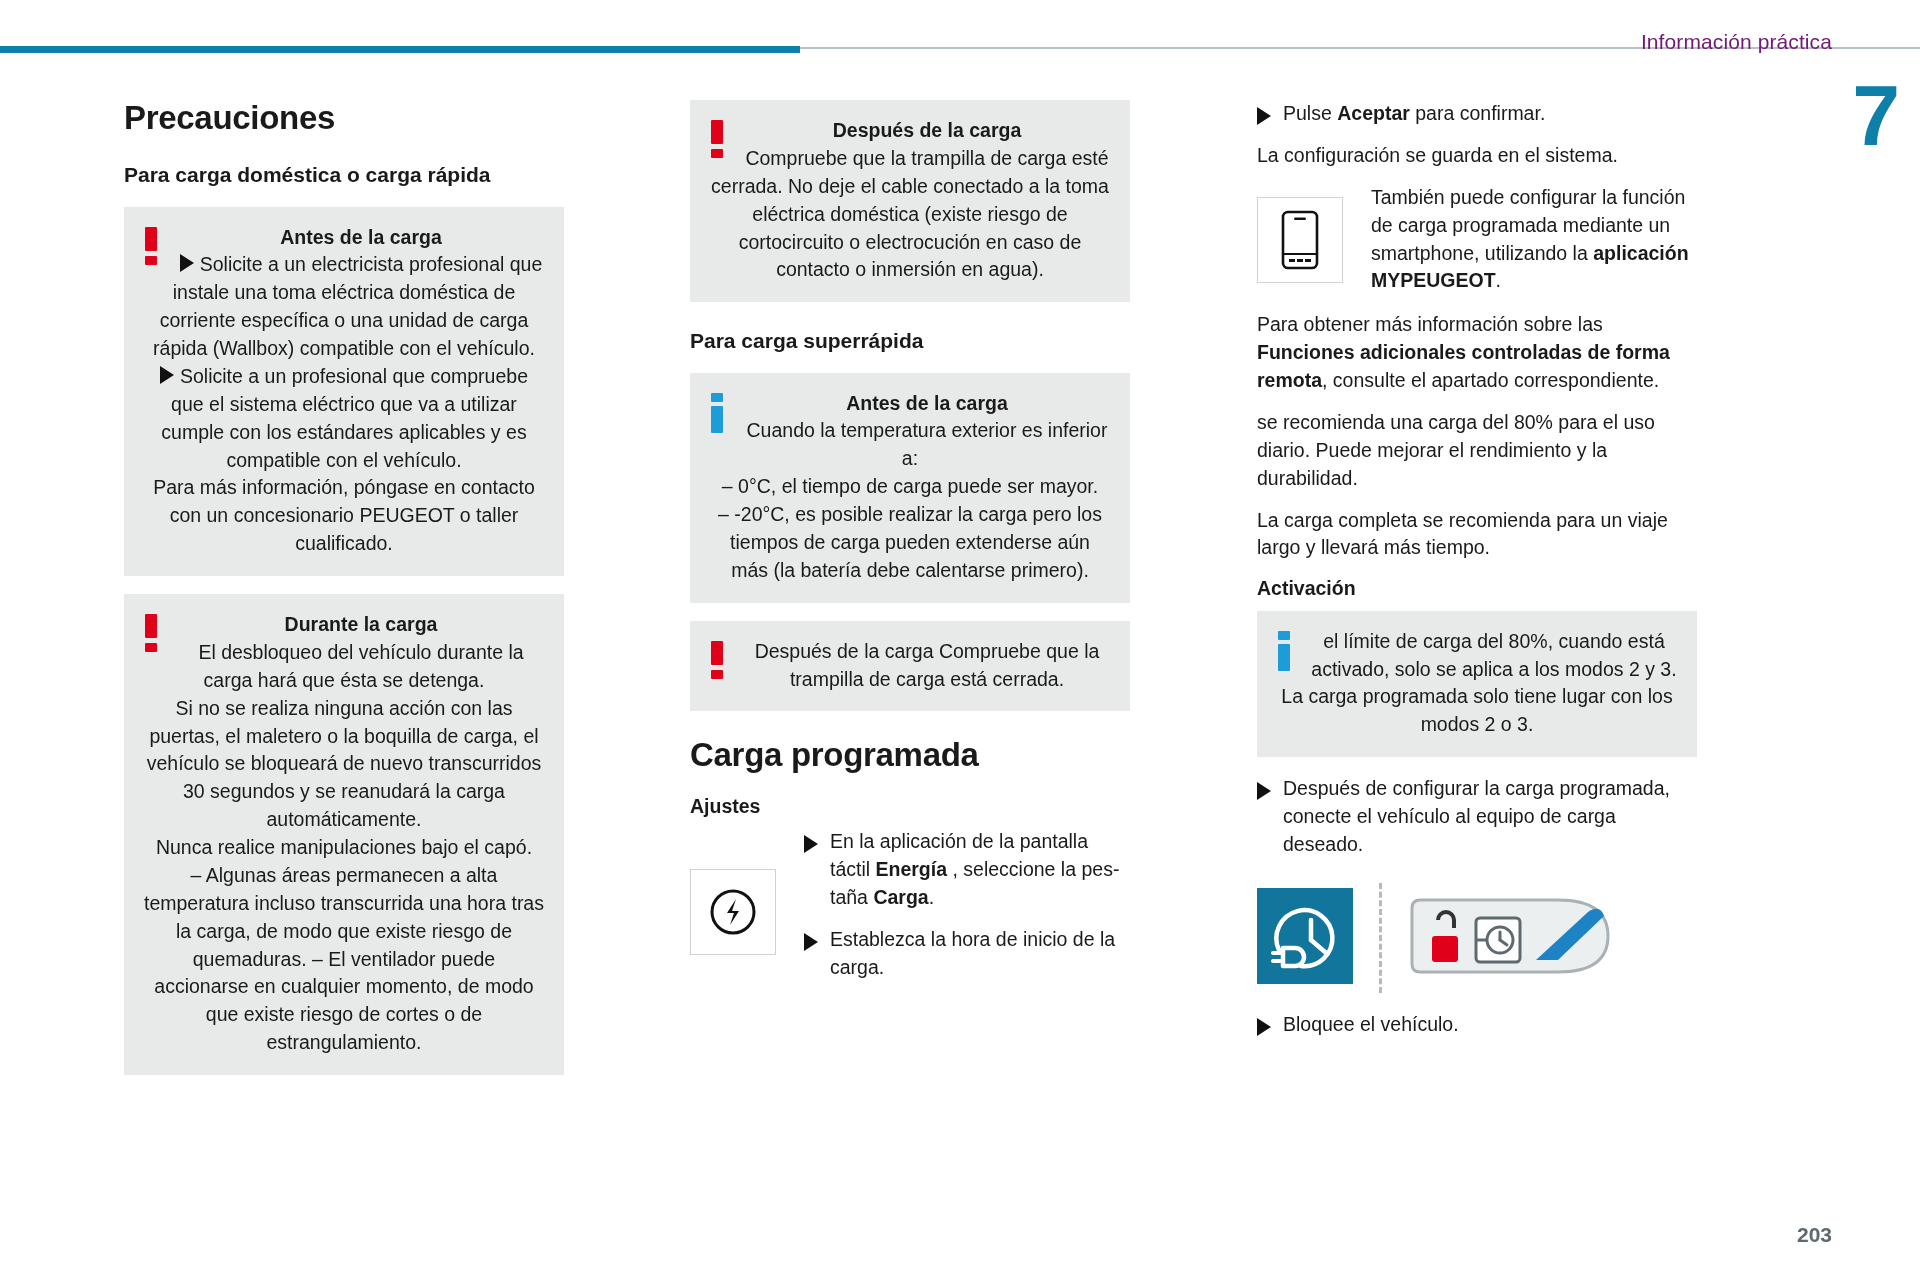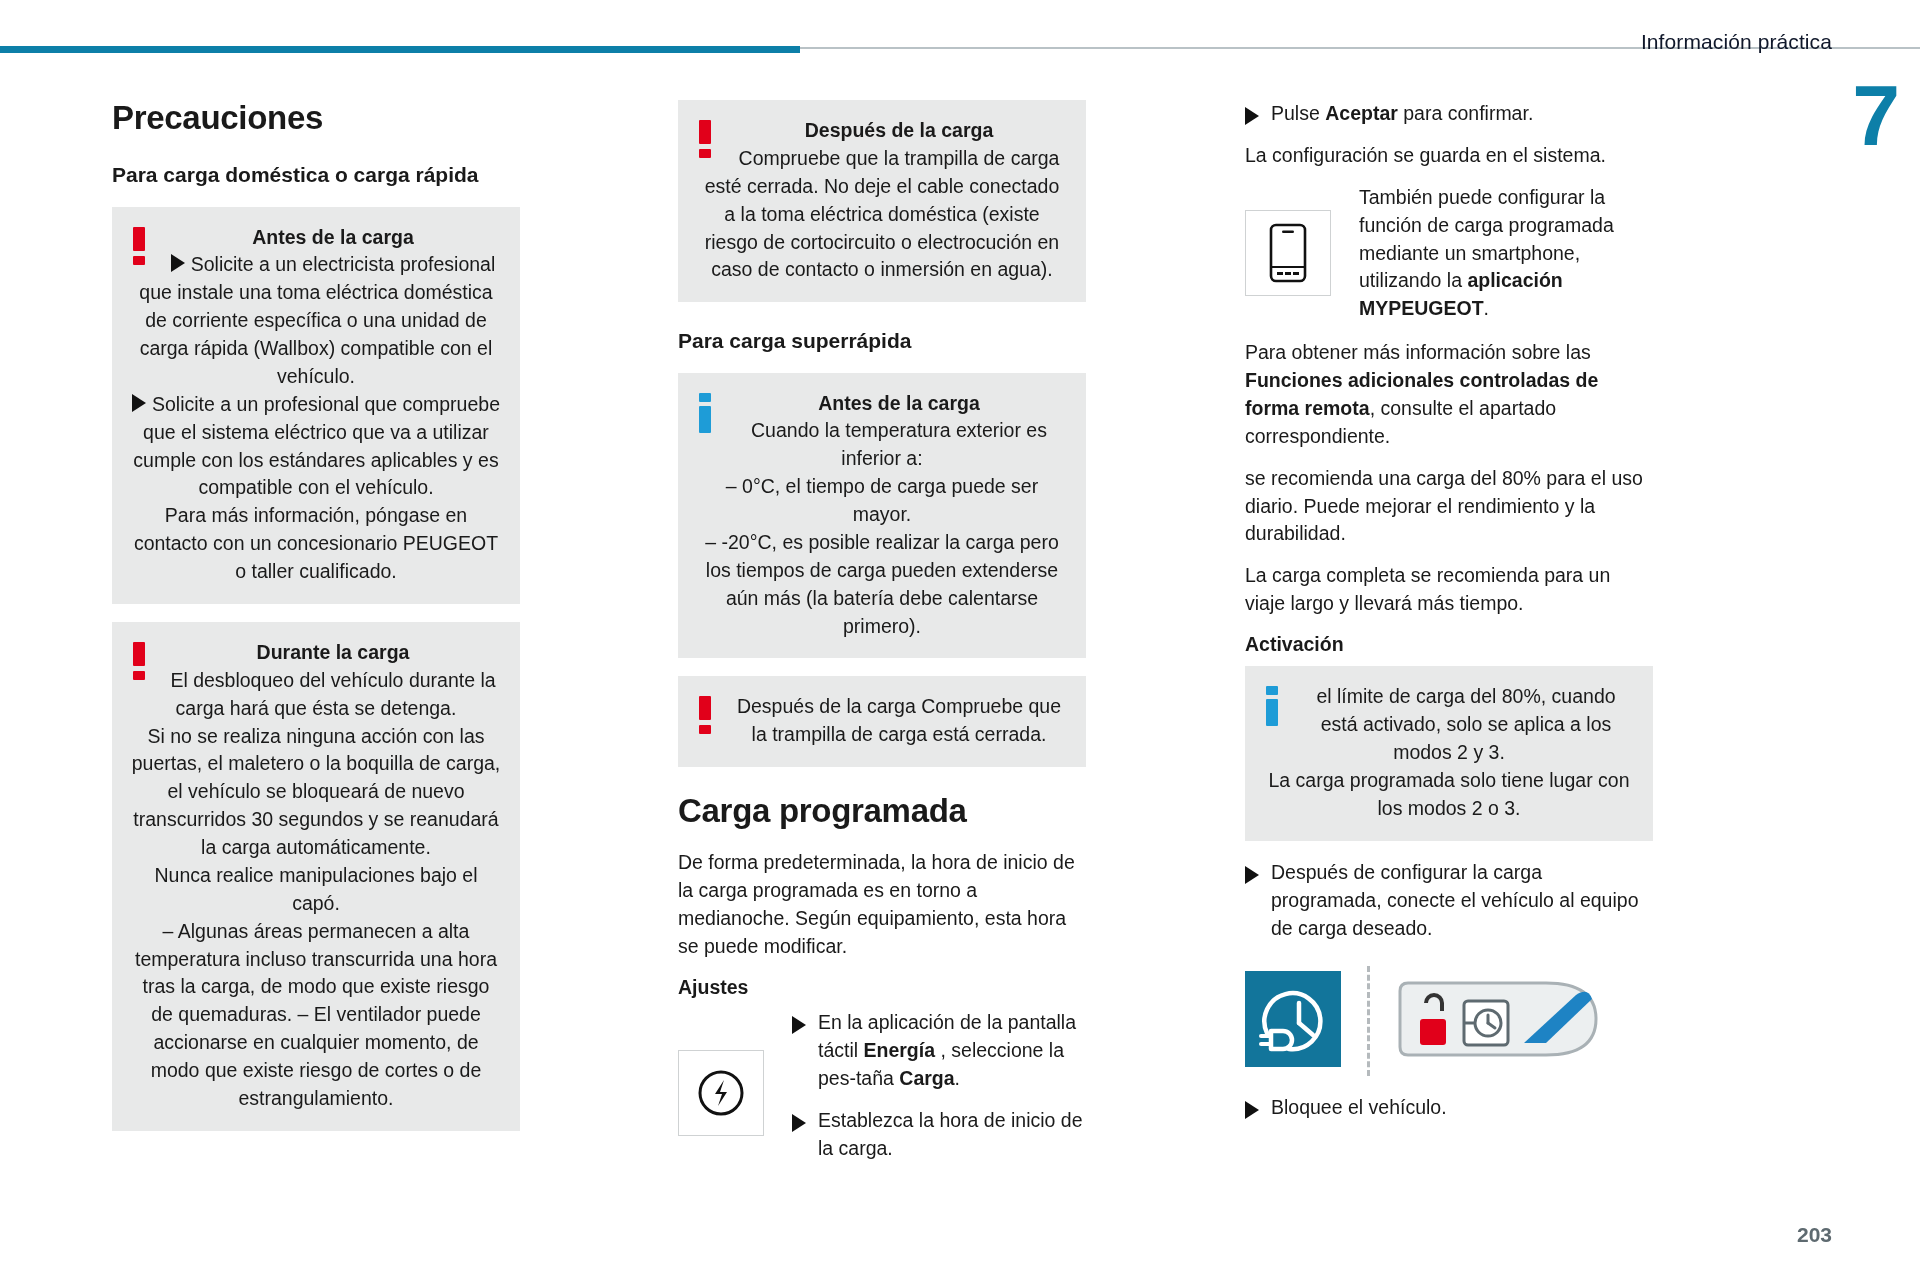--- a/index.html
+++ b/index.html
@@ -33,21 +33,21 @@
     height: 2px;
     background: #b9c2c6;
   }
 
   
   .header-title {
     position: absolute;
     top: 30px;
     right: 88px;
     font-size: 21px;
-    color: #0f172a;
+    color: #701a75;
     letter-spacing: .1px;
   }
 
   
   .chapter-num {
     position: absolute;
     top: 72px;
     right: 20px;
     font-size: 86px;
     font-weight: bold;
@@ -63,21 +63,22 @@
     right: 88px;
     font-size: 21px;
     font-weight: bold;
     color: #5e6a70;
   }
 
   
   .col {
     position: absolute;
     top: 100px;
-    width: 408px;
+    width: 440px;
+    margin-left: 12px;
   }
   .col1 { left: 112px; }
   .col2 { left: 678px; }
   .col3 { left: 1245px; }
 
   h1.title {
     font-size: 33px;
     font-weight: bold;
     margin: 0 0 26px 0;
     line-height: 1.1;
@@ -297,21 +298,20 @@
   <div class="box">
     <div class="warn-icon">
       <span class="bar"></span>
         <span class="dot"></span>
     </div>
     <p>Después de la carga Compruebe que la trampilla de carga está cerrada.</p>
   </div>
 
   <h1 class="title" style="margin-top:26px;margin-bottom:20px">Carga programada</h1>
 
-  <p class="body">De forma predeterminada, la hora de inicio de la carga programada es en torno a medianoche. Según equipamiento, esta hora se puede modificar.</p>
 
   <h3 class="minihead">Ajustes</h3>
 
   <div class="icon-row">
     <div class="icon-frame">
       <svg width="56" height="56" viewBox="0 0 56 56" aria-hidden="true">
         <circle cx="28" cy="28" r="21" fill="none" stroke="#111" stroke-width="3"></circle>
         <path d="M31 15 L22 29 L29 29 L25 41 L34 27 L27 27 Z" fill="#111"></path>
       </svg>
     </div>

